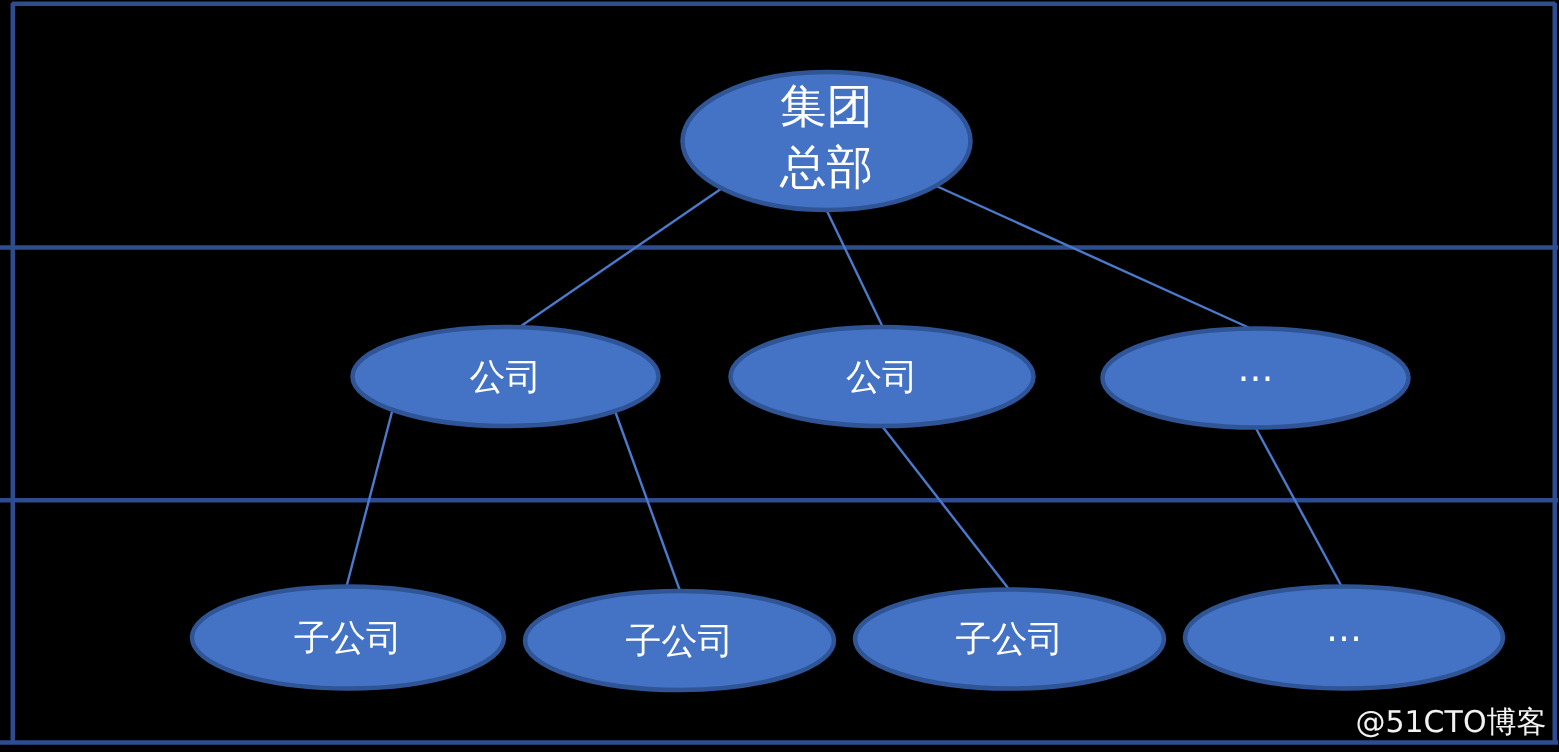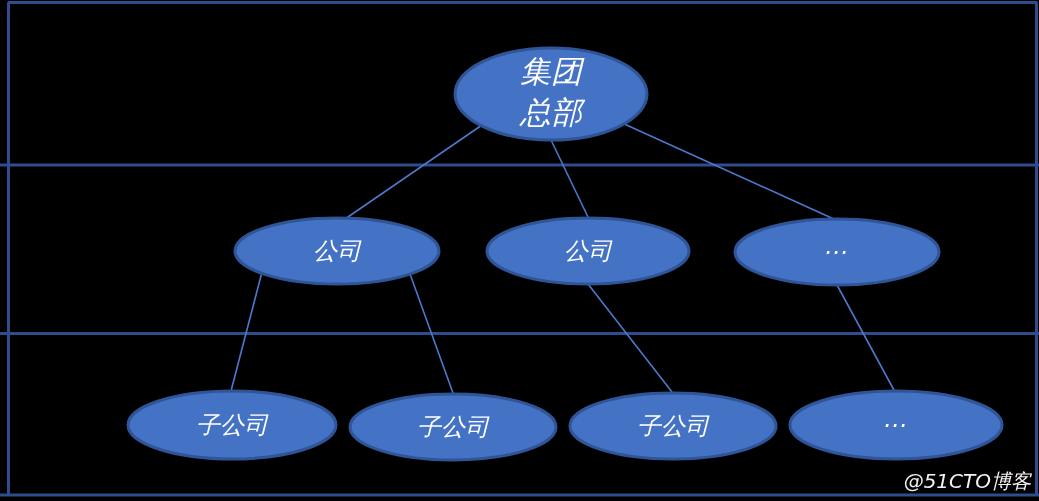--- a/index.html
+++ b/index.html
@@ -7,21 +7,20 @@
     padding: 0;
     background: #000000;
   }
   .canvas {
     position: relative;
     width: 1039px;
     height: 501px;
     background: #000000;
     overflow: hidden;
     font-family: "DejaVu Sans", sans-serif;
-    font-style: italic;
   }
   svg { display: block; }
   .grid-line {
     stroke: #2e4d8f;
     stroke-width: 3;
     fill: none;
   }
   .connector {
     stroke: #4b79cb;
     stroke-width: 1.6;

